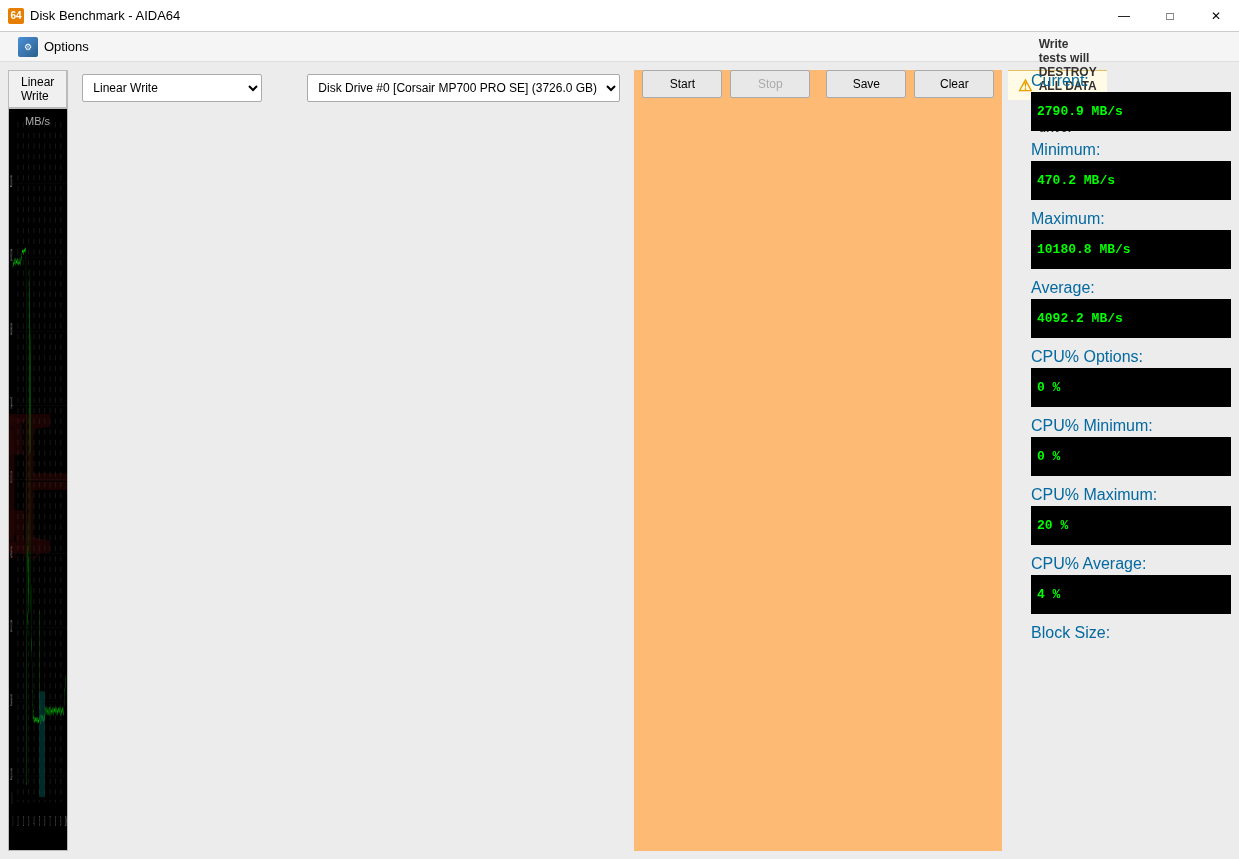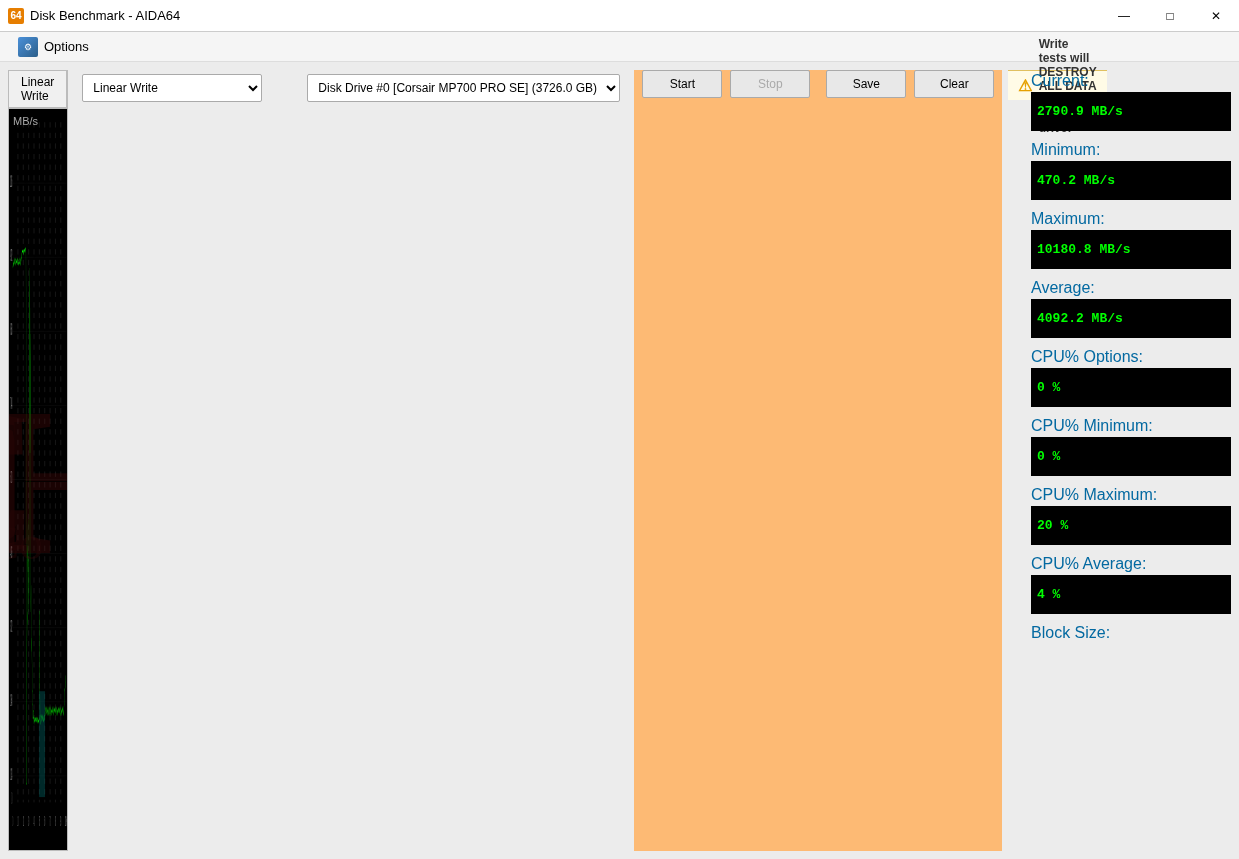--- a/index.html
+++ b/index.html
@@ -237,21 +237,21 @@
       position: absolute;
       top: 50%;
       left: 50%;
       transform: translate(-50%, -50%);
       pointer-events: none;
       opacity: 0.35;
     }
 
     .y-axis-label {
       position: absolute;
-      left: 4px;
+      left: 16px;
       top: 6px;
       color: #aaa;
       font-size: 11px;
     }
   </style>
 </head>
 <body>
 
 <div class="title-bar">
   <div class="title-bar-icon">64</div>

